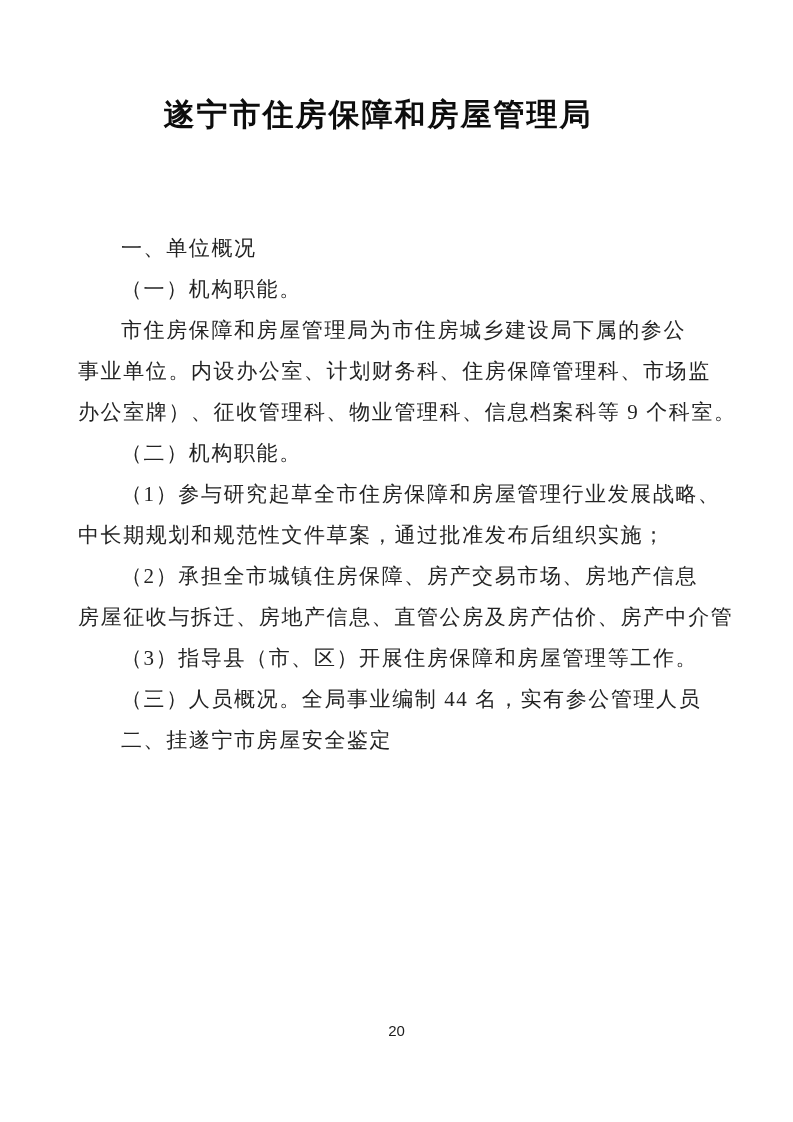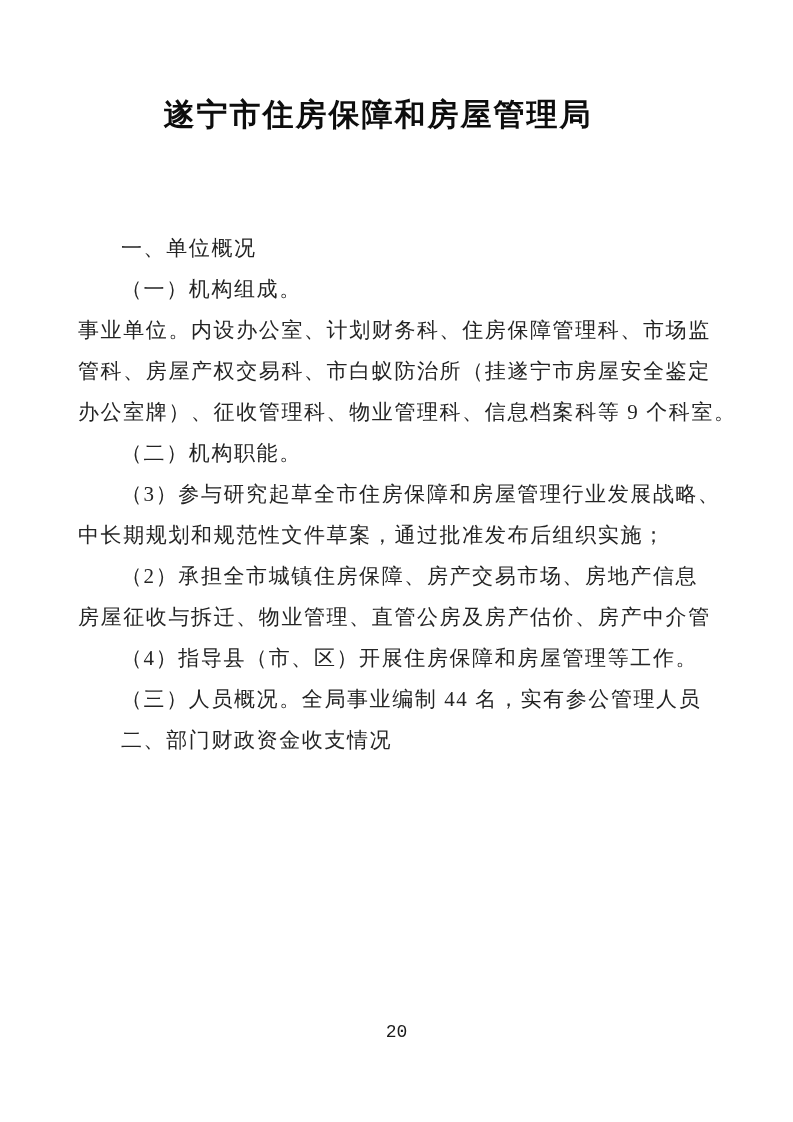--- a/index.html
+++ b/index.html
@@ -48,45 +48,45 @@
   }
   .body-line.indent {
     padding-left: 43px;
   }
   .page-number {
     position: absolute;
     top: 1022px;
     left: 78px;
     width: 637px;
     text-align: center;
-    font-family: Liberation Mono, monospace;
-    font-size: 18px;
+    font-family: Liberation Sans, sans-serif;
+    font-size: 15px;
     color: #1c1c1c;
   }
 </style>
 </head>
 <body>
 
 <div class="page">
 
   <div class="title-block">
     <div class="title-line">遂宁市住房保障和房屋管理局</div>
   </div>
 
   <div class="body-block">
       <div class="body-line indent">一、单位概况</div>
-      <div class="body-line indent">（一）机构组成。</div>
+      <div class="body-line indent">（一）机构职能。</div>
+      <div class="body-line indent">市住房保障和房屋管理局为市住房城乡建设局下属的参公</div>
       <div class="body-line">事业单位。内设办公室、计划财务科、住房保障管理科、市场监</div>
-      <div class="body-line">管科、房屋产权交易科、市白蚁防治所（挂遂宁市房屋安全鉴定</div>
       <div class="body-line">办公室牌）、征收管理科、物业管理科、信息档案科等 9 个科室。</div>
       <div class="body-line indent">（二）机构职能。</div>
-      <div class="body-line indent">（3）参与研究起草全市住房保障和房屋管理行业发展战略、</div>
+      <div class="body-line indent">（1）参与研究起草全市住房保障和房屋管理行业发展战略、</div>
       <div class="body-line">中长期规划和规范性文件草案，通过批准发布后组织实施；</div>
       <div class="body-line indent">（2）承担全市城镇住房保障、房产交易市场、房地产信息</div>
-      <div class="body-line">房屋征收与拆迁、物业管理、直管公房及房产估价、房产中介管</div>
-      <div class="body-line indent">（4）指导县（市、区）开展住房保障和房屋管理等工作。</div>
+      <div class="body-line">房屋征收与拆迁、房地产信息、直管公房及房产估价、房产中介管</div>
+      <div class="body-line indent">（3）指导县（市、区）开展住房保障和房屋管理等工作。</div>
       <div class="body-line indent">（三）人员概况。全局事业编制 44 名，实有参公管理人员</div>
-      <div class="body-line indent">二、部门财政资金收支情况</div>
+      <div class="body-line indent">二、挂遂宁市房屋安全鉴定</div>
     </div>
 
   <div class="page-number">20</div>
 
 </div>
 
 </body></html>

